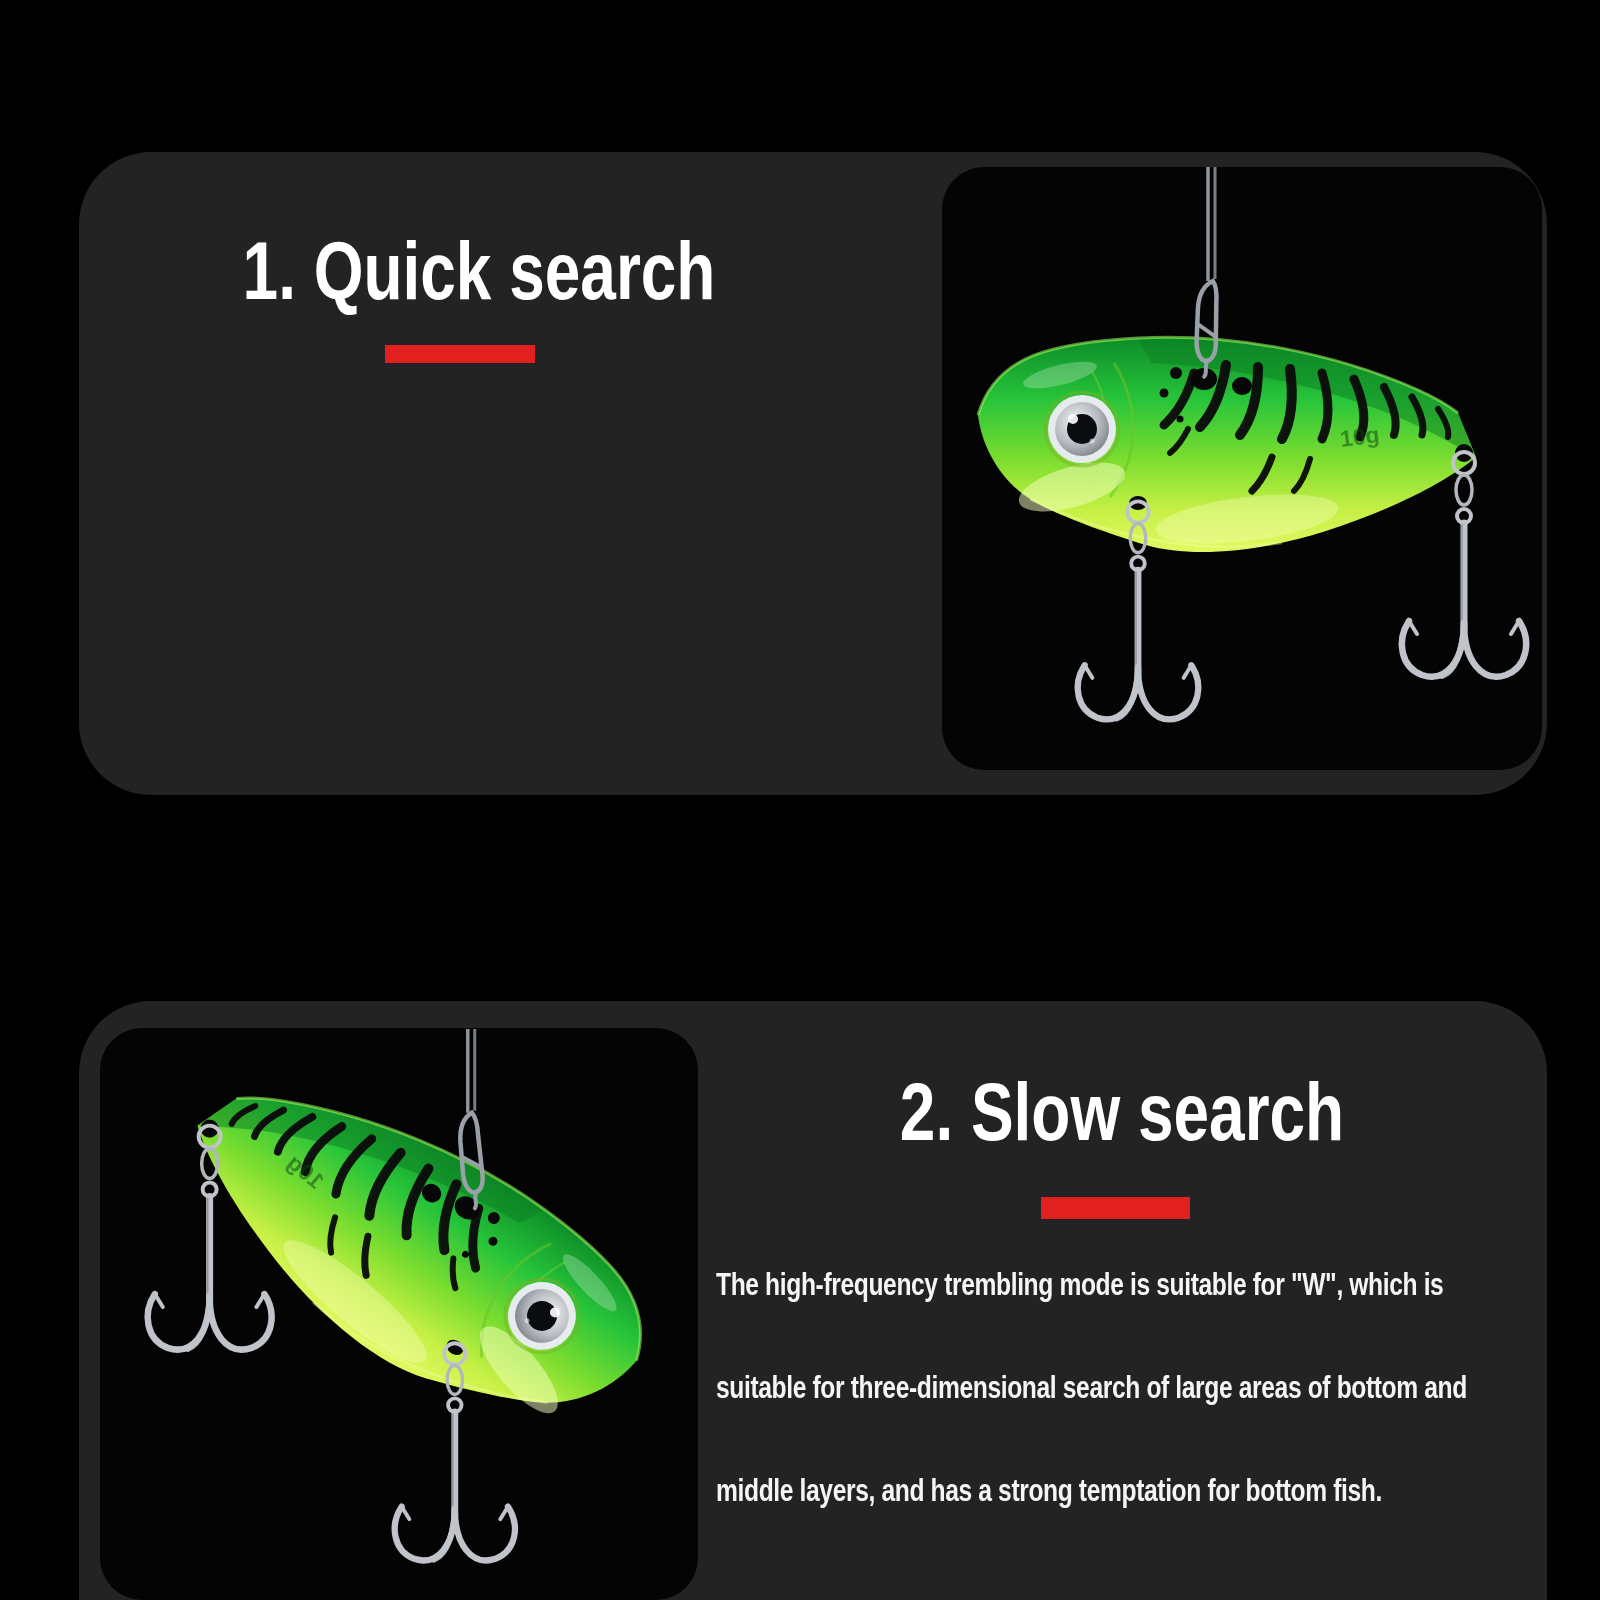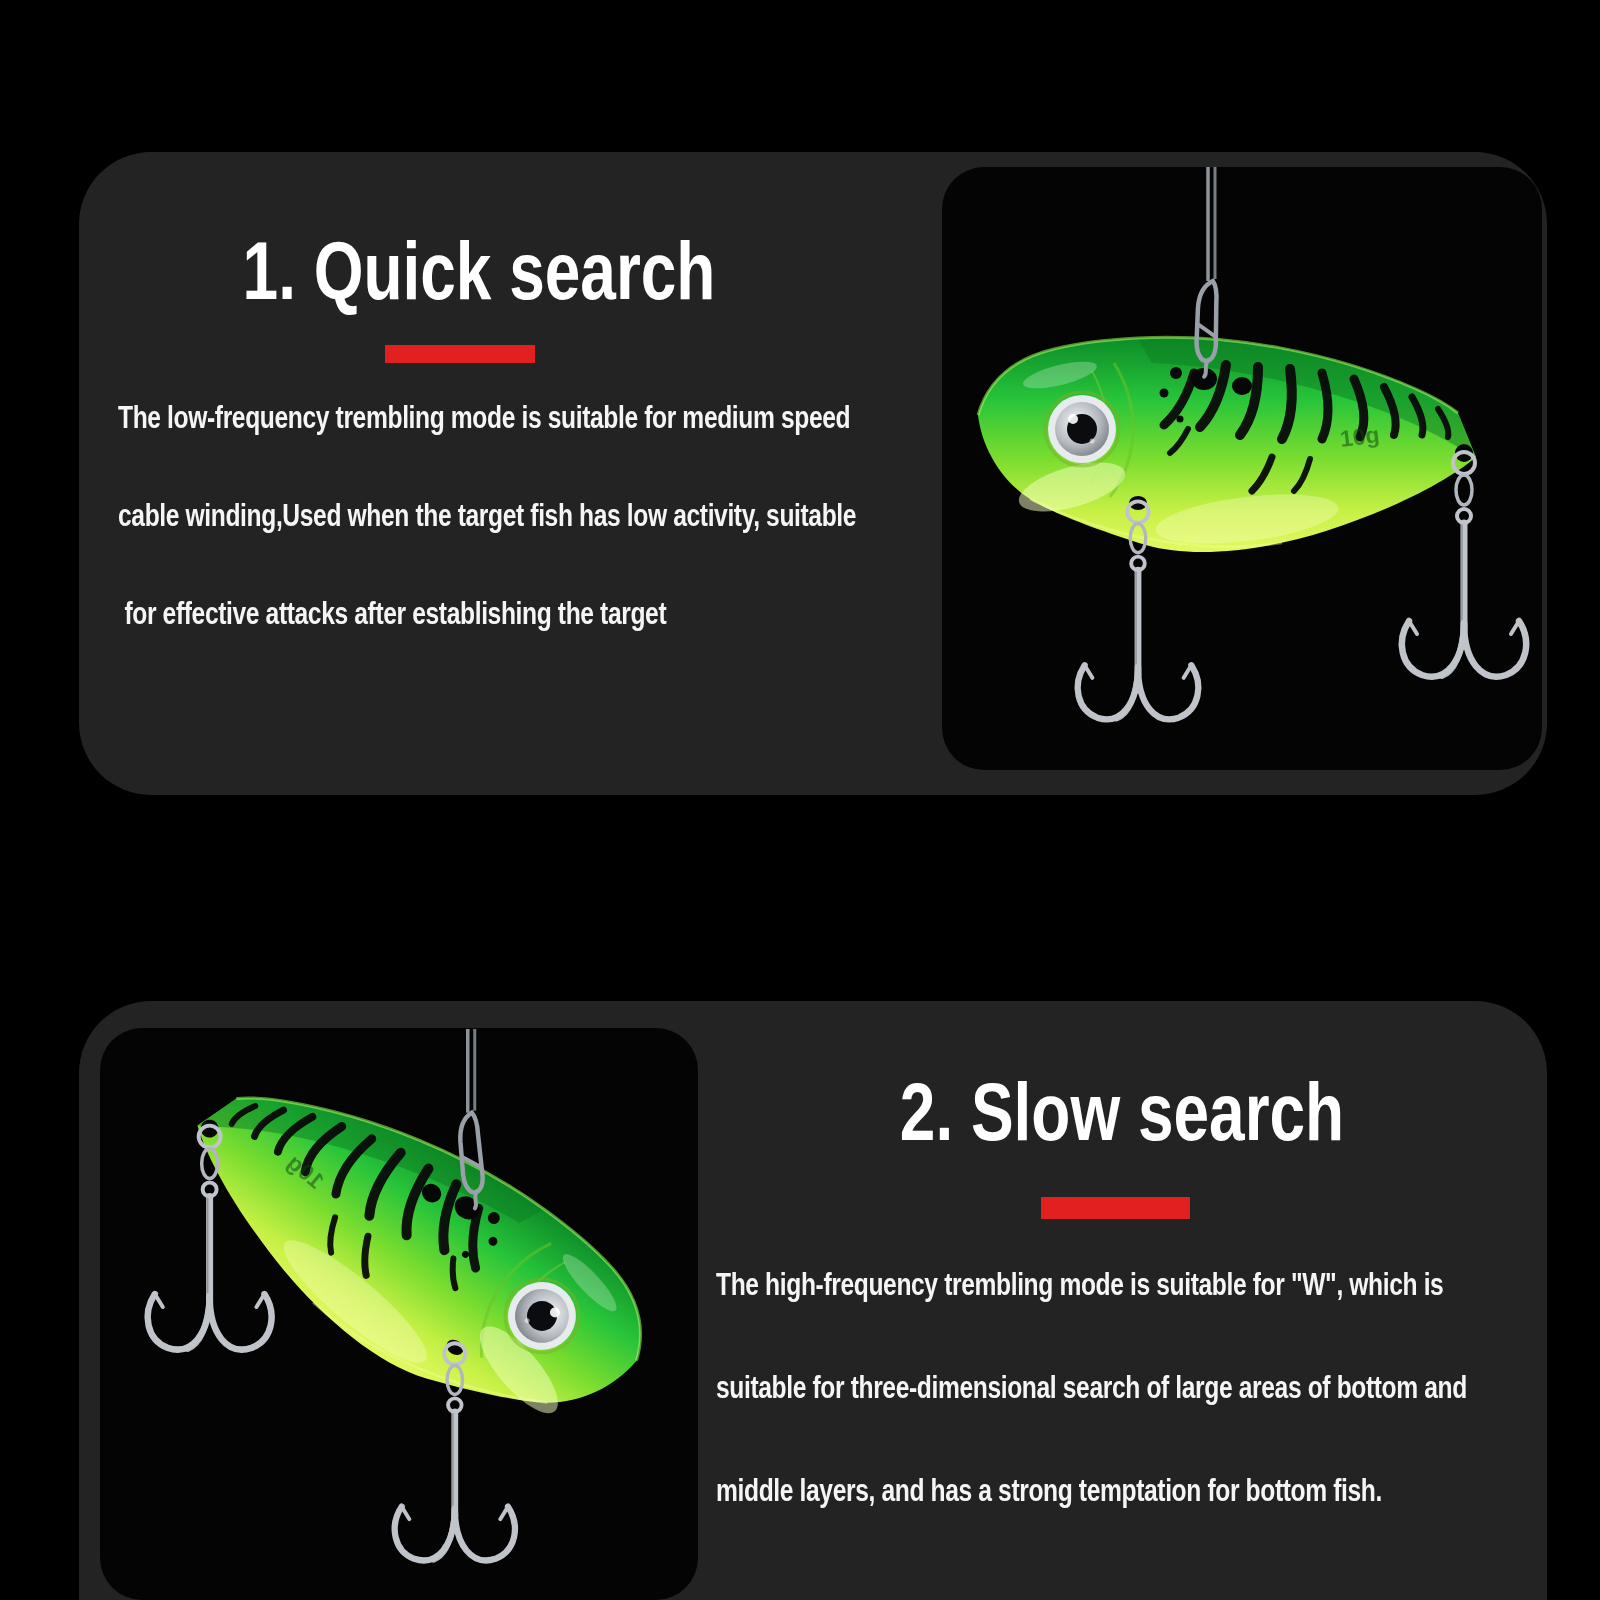--- a/index.html
+++ b/index.html
@@ -114,25 +114,20 @@
       <path d="M2,81 C-3,88 3,93 -1,98" stroke-width="4"></path>
     </g>
   </defs>
 </svg>
 
 <div class="stage" style="background: rgb(0, 0, 0);">
 
   <section class="panel" id="panel-1" style="background: rgb(35, 35, 35);">
     <h1 class="title" id="title-1">1. Quick search</h1>
     <div class="accent-bar" id="bar-1" style="background: rgb(227, 32, 32);"></div>
-    <div class="para" id="para-1">
-      <div class="para-line">The low-frequency trembling mode is suitable for medium speed</div>
-      <div class="para-line">cable winding,Used when the target fish has low activity, suitable</div>
-      <div class="para-line"> for effective attacks after establishing the target</div>
-    </div>
 
     <figure class="photo" id="photo-1" style="background: rgb(4, 4, 4);">
       <svg viewBox="0 0 600 603">
         <line x1="266" y1="0" x2="266" y2="114" stroke="#8f959c" stroke-width="3.5"></line>
         <line x1="273" y1="0" x2="273" y2="112" stroke="#777d84" stroke-width="3"></line>
         <use href="#lure-body"></use>
         <use href="#treble-hook" transform="translate(522,296)"></use>
         <use href="#treble-hook" transform="translate(196,345) scale(0.97)"></use>
         <use href="#snap-clip" transform="translate(270,112) rotate(4)"></use>
       </svg>

